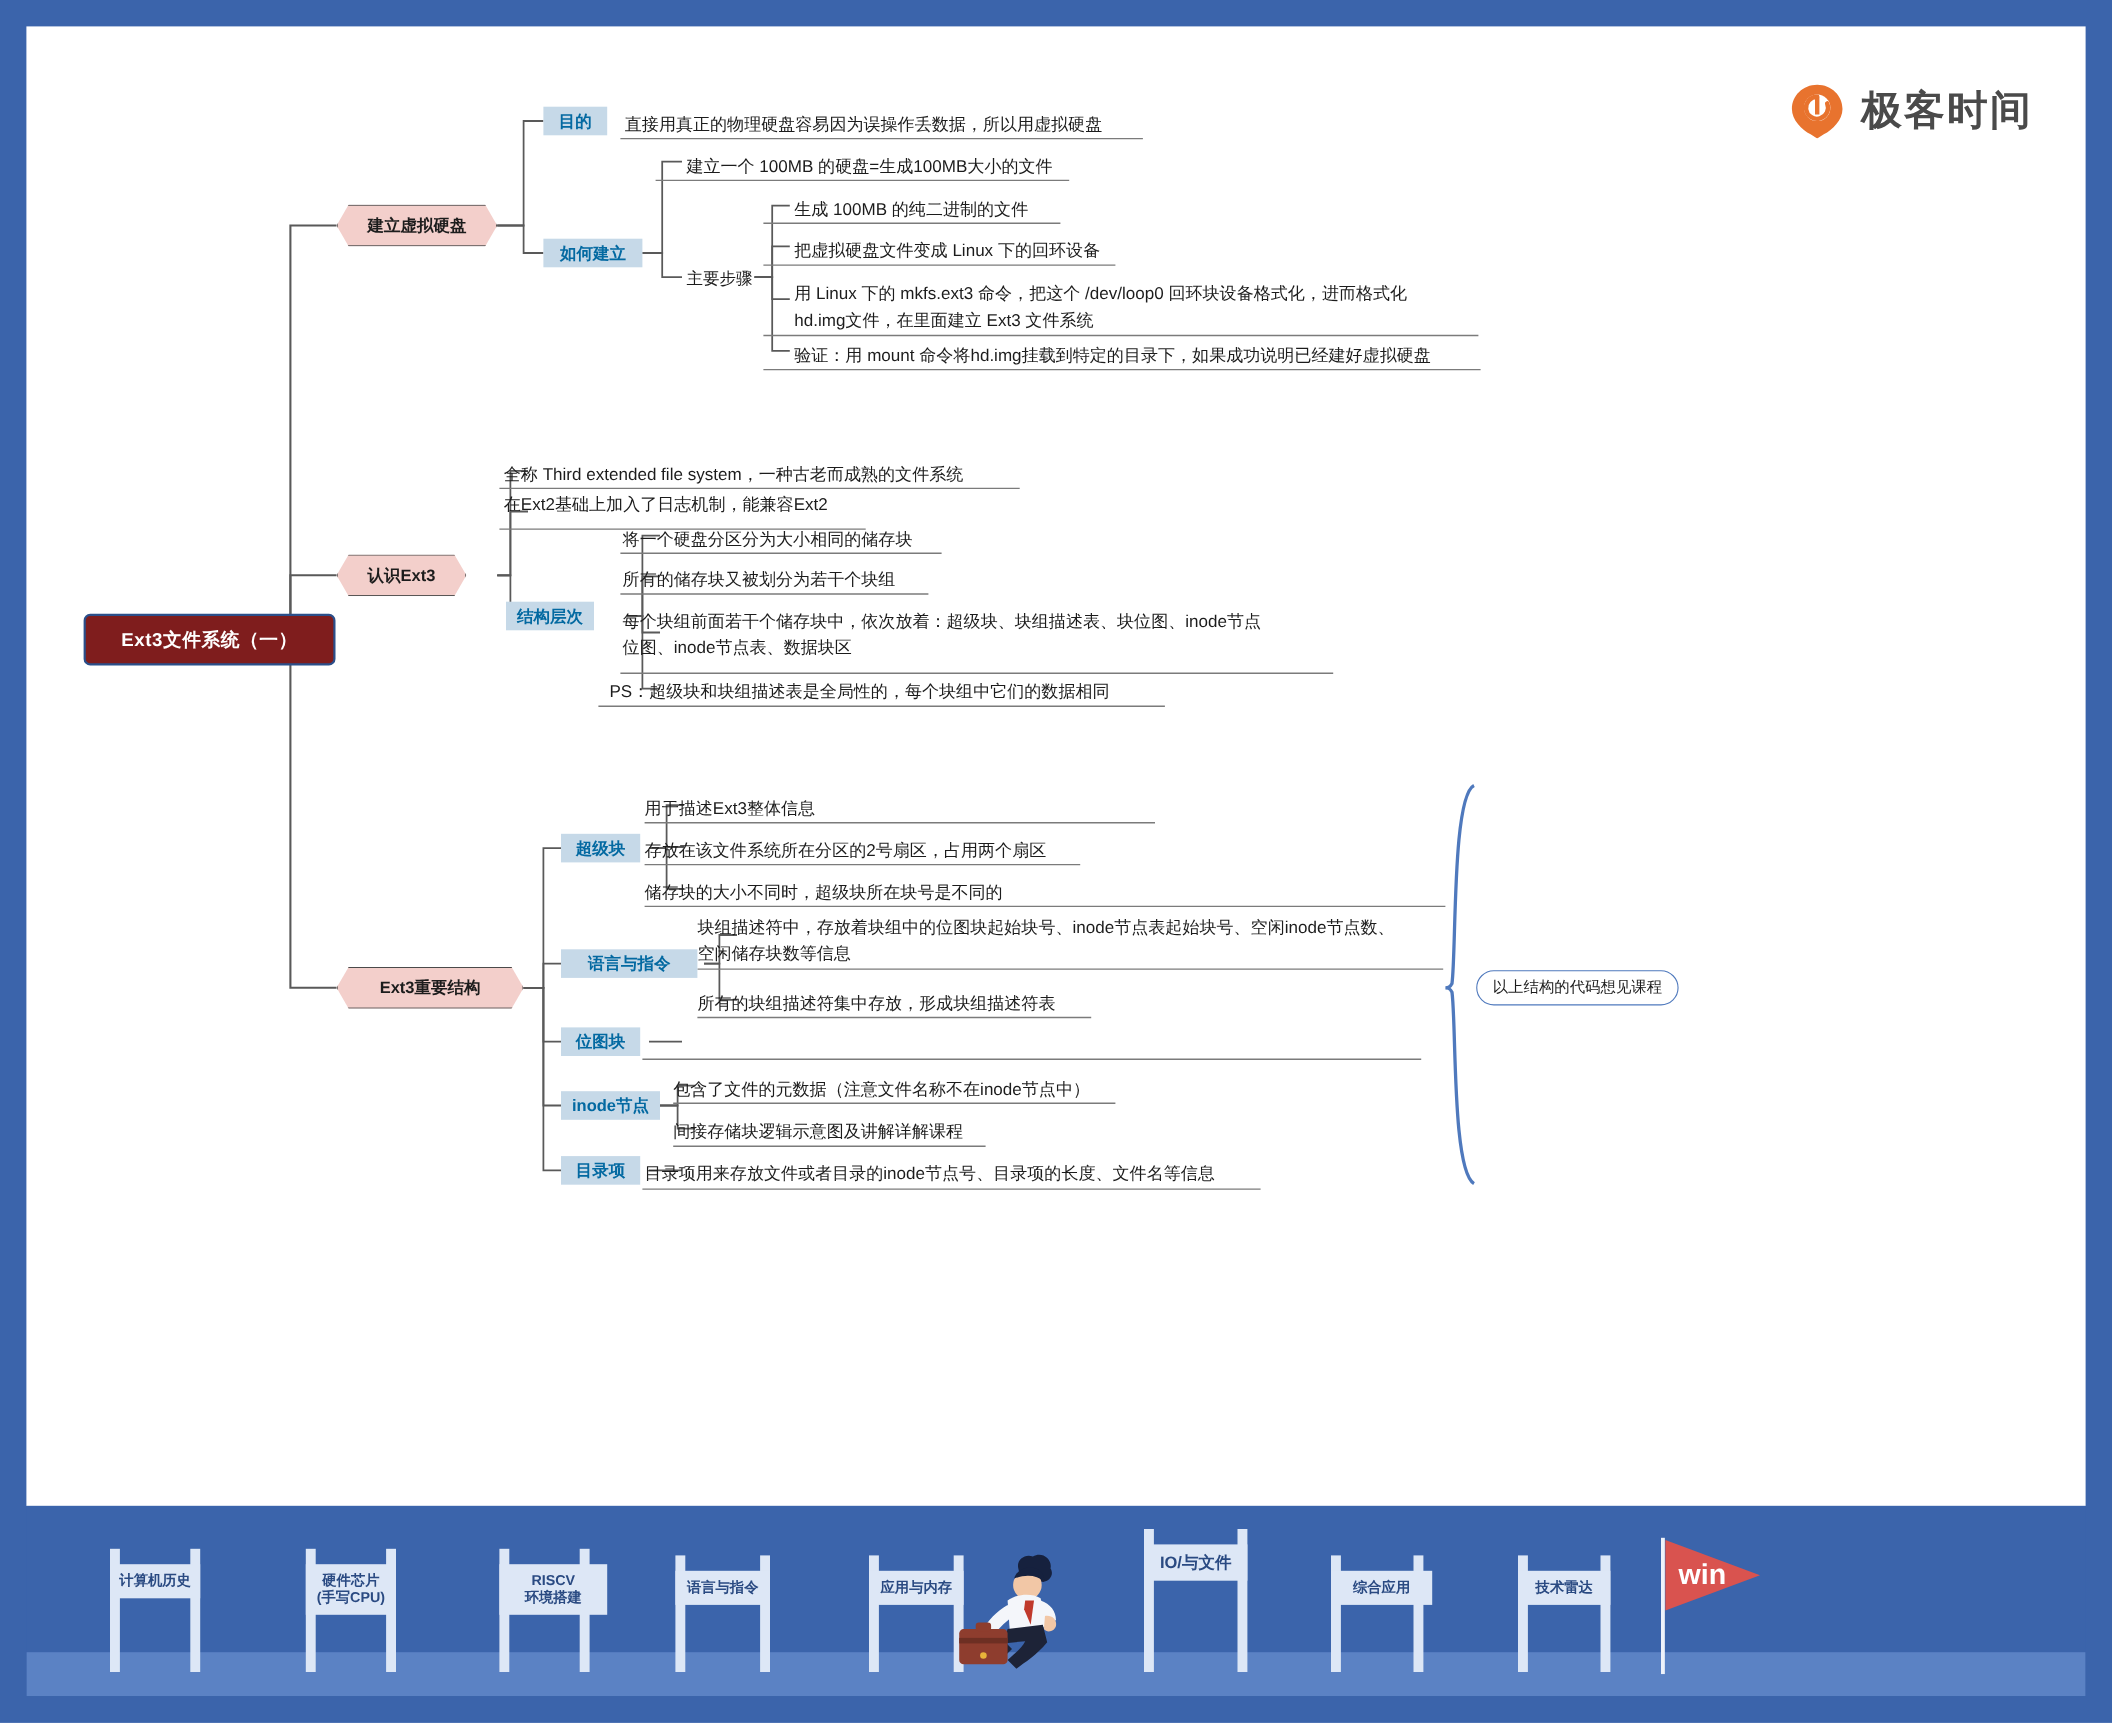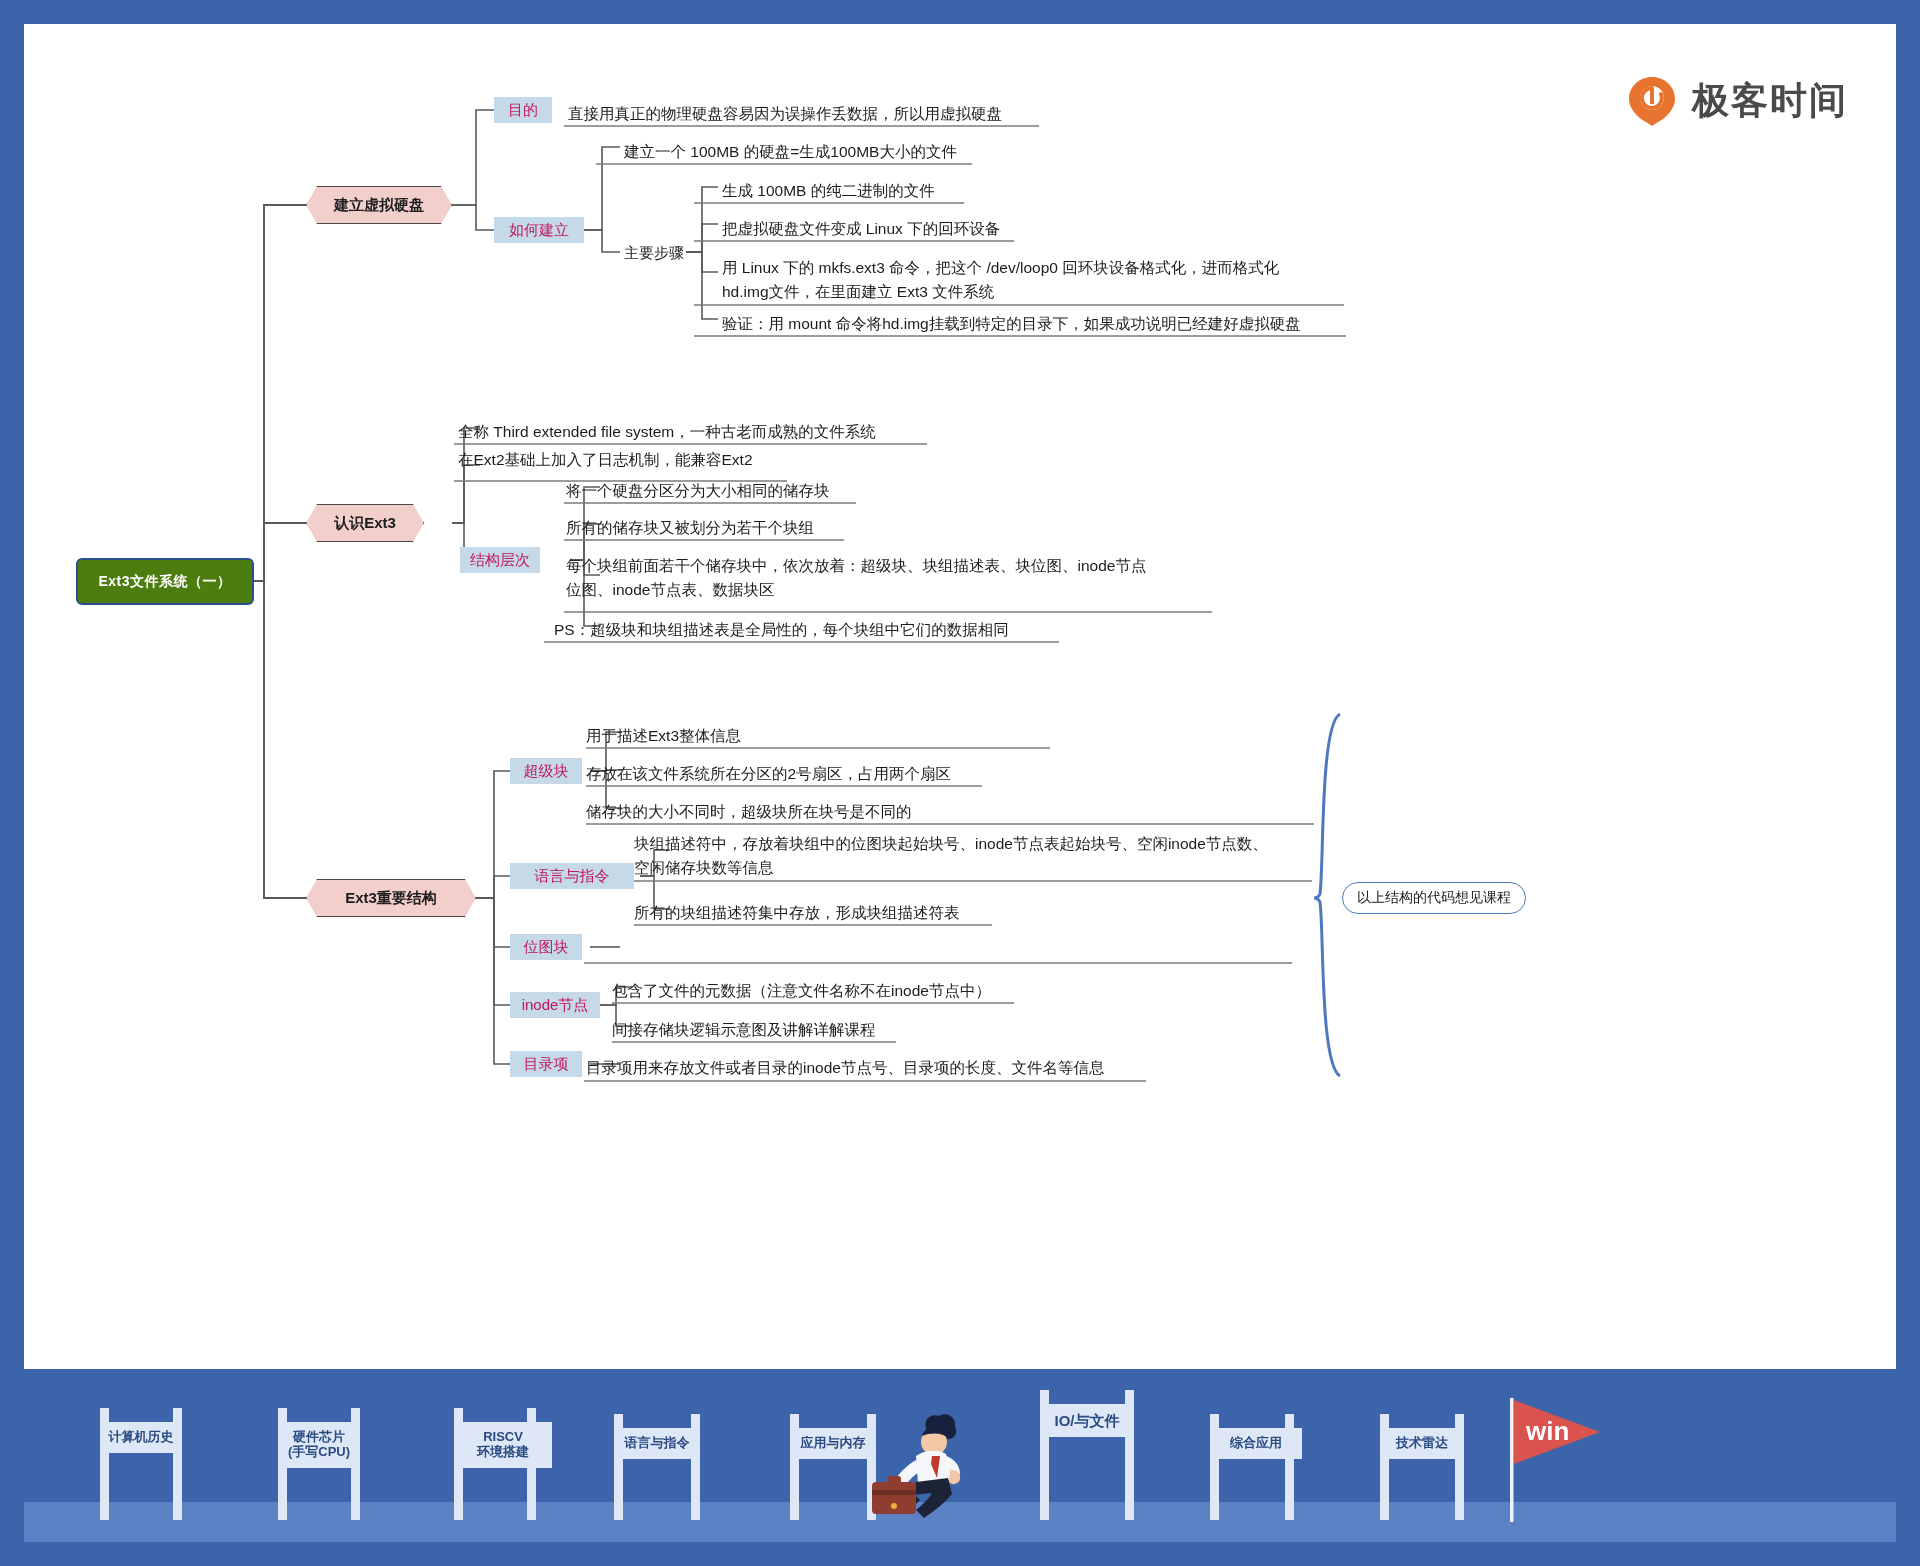--- a/index.html
+++ b/index.html
@@ -36,48 +36,49 @@
   
   svg.wires {
     position: absolute; left: 0; top: 0;
     width: 1872px; height: 1345px;
     pointer-events: none;
   }
   
   .root-node {
     position: absolute;
     left: 52px; top: 534px;
-    width: 178px; height: 47px;
-    background: #4d7c0f;
+    width: 229px; height: 47px;
+    background: #7f1d1d;
     border: 2px solid #2b4f8a;
     border-radius: 6px;
     color: #fff;
-    font-size: 14px; font-weight: 700;
+    font-size: 17px; font-weight: 700;
     display: flex; align-items: center; justify-content: center;
     letter-spacing: .5px;
   }
   
   .hex {
     position: absolute;
     height: 38px;
     background: #f3cfcb;
     border: 1.6px solid #4a4a4a;
     display: flex; align-items: center; justify-content: center;
     font-size: 15px; font-weight: 700; color: #1c1c1c;
     clip-path: polygon(11px 0, calc(100% - 11px) 0, 100% 50%, calc(100% - 11px) 100%, 11px 100%, 0 50%);
   }
   
   .tag {
     position: absolute;
     height: 26px;
     background: #c6d9e8;
     display: flex; align-items: center; justify-content: center;
-    font-size: 15px; color: #be185d;
+    font-size: 15px; color: #0369a1;
     padding: 0 7px;
     white-space: nowrap;
+    font-weight: bold;
   }
   
   .plain-label {
     position: absolute;
     font-size: 15px; color: #1c1c1c;
     white-space: nowrap;
   }
   
   .leaf {
     position: absolute;

